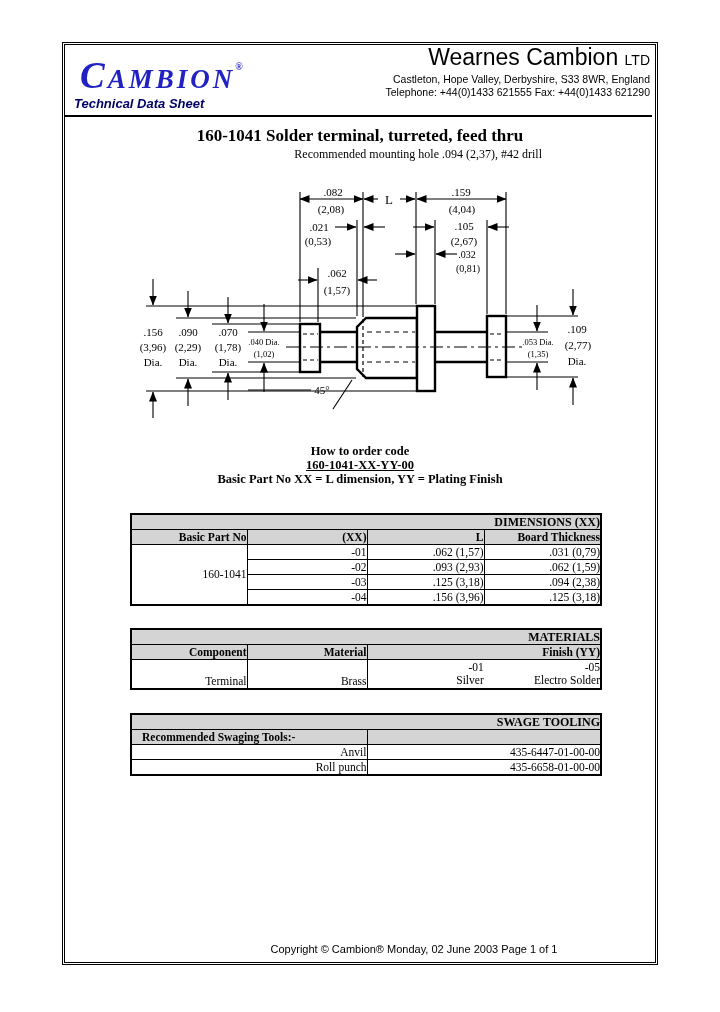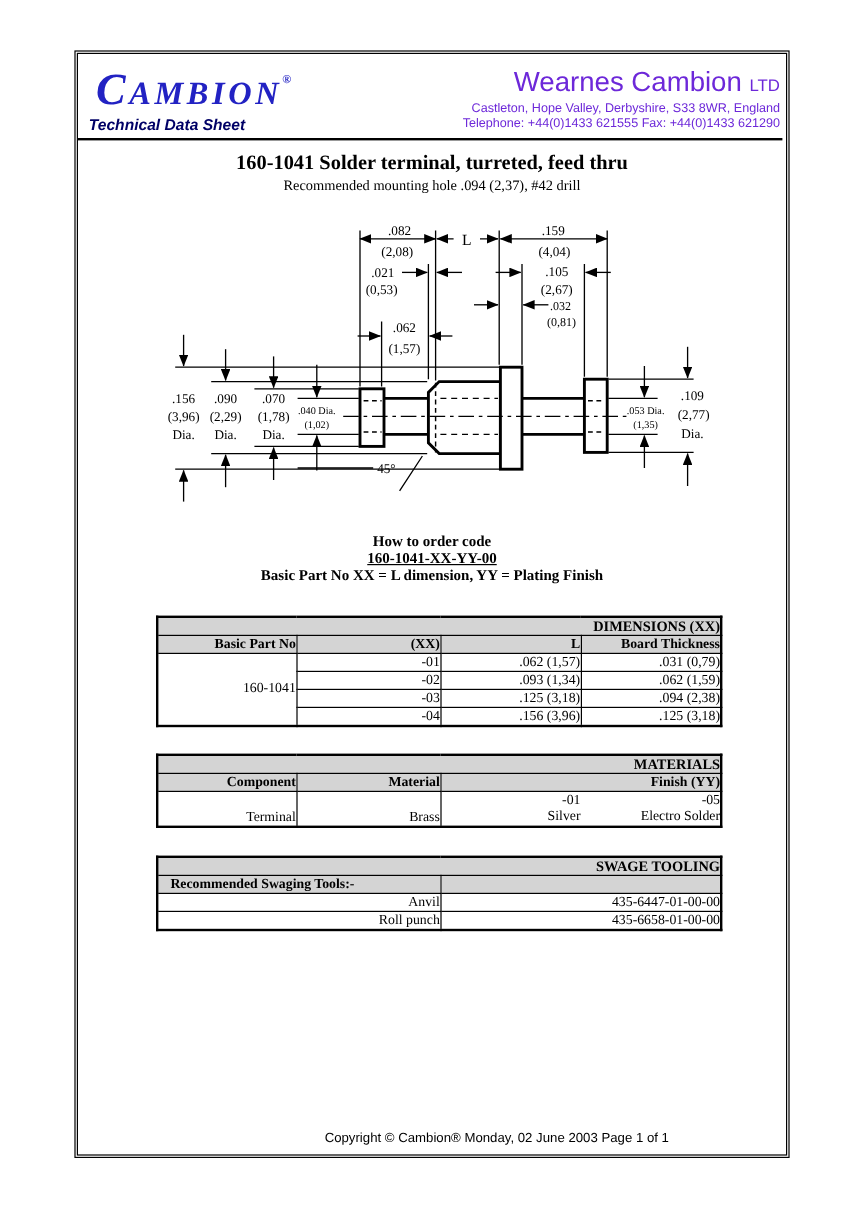--- a/index.html
+++ b/index.html
@@ -8,29 +8,29 @@
   .abs{position:absolute;}
   #sheet-border{left:62px;top:42px;width:590px;height:917px;border:3px double #000;}
   
   #logo{left:80px;top:54px;color:#2222c3;font-style:italic;font-weight:600;
         font-family:"Liberation Serif",serif;letter-spacing:3px;white-space:nowrap;}
   #logo .c0{font-size:37px;}
   #logo .c1{font-size:27px;}
   #logo .reg{font-size:10px;vertical-align:18px;letter-spacing:0;}
   #tds{left:74px;top:96px;font-family:"Liberation Sans",sans-serif;
        font-style:italic;font-weight:bold;font-size:13px;color:#000066;}
-  #hdr-right{right:70px;top:45px;text-align:right;color:#6d28d9;
-             font-family:"Liberation Sans",sans-serif;margin-top:11px;}
+  #hdr-right{right:70px;top:45px;text-align:right;color:#000000;
+             font-family:"Liberation Sans",sans-serif;}
   #company{font-size:23px;line-height:25px;white-space:nowrap;}
   #company .ltd{font-size:14px;}
   .addr{font-size:10.5px;line-height:12.5px;}
   #hdr-rule{left:65px;top:115px;width:587px;height:2px;background:#000;}
   
   #title{left:62px;top:126px;width:596px;text-align:center;font-weight:bold;font-size:17px;}
-  #subtitle{left:62px;top:147px;width:596px;text-align:center;font-size:12px;}
+  #subtitle{left:62px;top:147px;width:480px;text-align:right;font-size:12px;}
   
   #order{left:62px;top:444px;width:596px;text-align:center;font-weight:bold;
          font-size:12.5px;line-height:14px;}
   #order .code{text-decoration:underline;}
   
   table{border-collapse:collapse;table-layout:fixed;position:absolute;left:130px;width:470px;
         font-size:11.5px;font-family:"Liberation Serif",serif;}
   td{border:1px solid #000;text-align:right;padding:0;line-height:13px;height:14px;
      overflow:hidden;}
   table{border:2px solid #000;}
@@ -192,21 +192,21 @@
       <td>Board Thickness</td>
     </tr>
     <tr>
       <td rowspan="4">160-1041</td>
       <td>-01</td>
       <td>.062 (1,57)</td>
       <td>.031 (0,79)</td>
     </tr>
     <tr>
       <td>-02</td>
-      <td>.093 (1,34)</td>
+      <td>.093 (2,93)</td>
       <td>.062 (1,59)</td>
     </tr>
     <tr>
       <td>-03</td>
       <td>.125 (3,18)</td>
       <td>.094 (2,38)</td>
     </tr>
     <tr>
       <td class="noline">-04</td>
       <td class="noline">.156 (3,96)</td>

